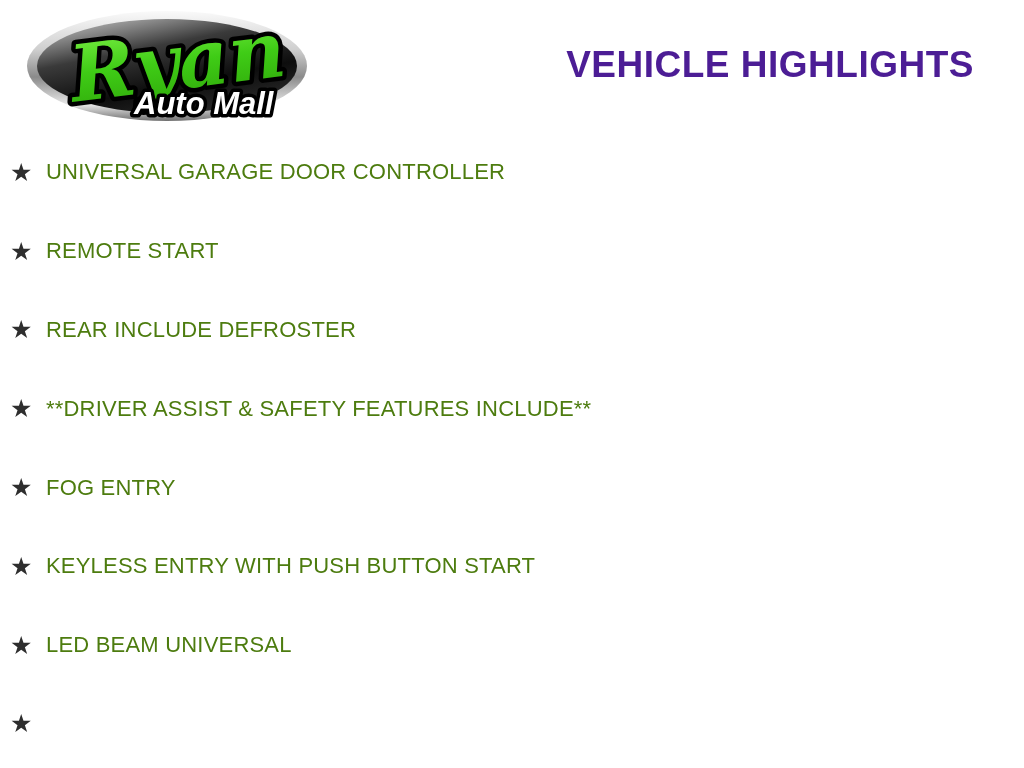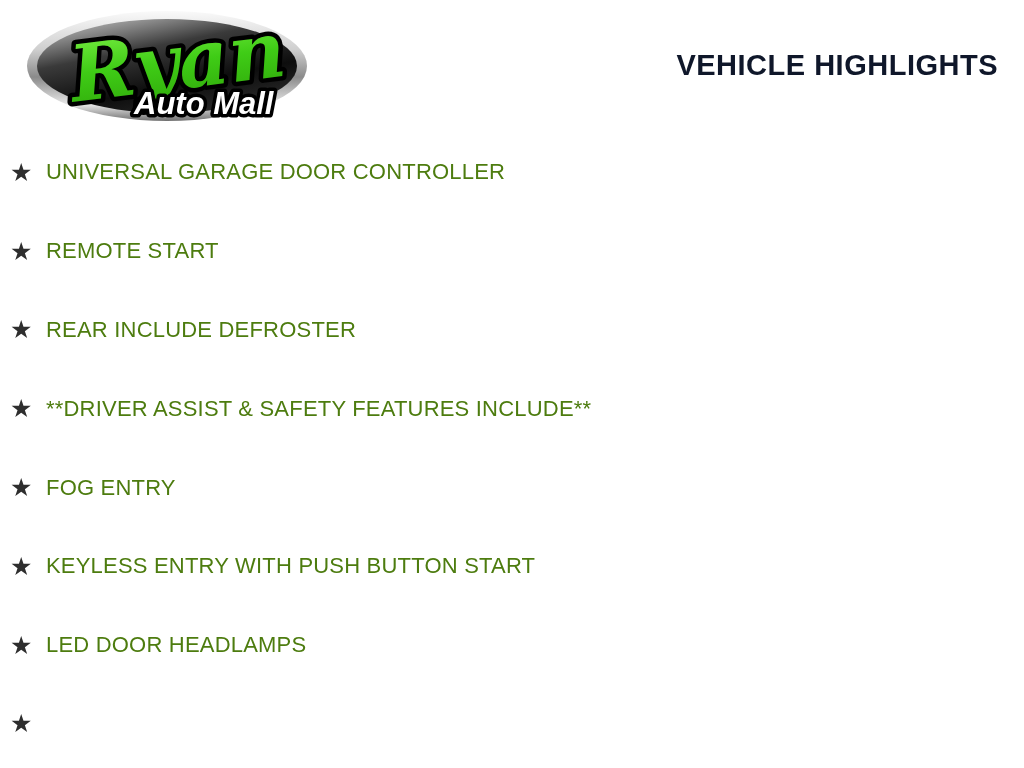--- a/index.html
+++ b/index.html
@@ -35,26 +35,26 @@
     font-family: "Liberation Sans", sans-serif;
     font-style: italic;
     font-weight: bold;
     paint-order: stroke;
   }
 
   
   .page-title {
     position: absolute;
     top: 50px;
-    right: 26px;
-    font-size: 29px;
+    right: 50px;
+    font-size: 37px;
     line-height: 30px;
     font-weight: bold;
     letter-spacing: 0.5px;
-    color: #0f172a;
+    color: #4c1d95;
   }
 
   
   .highlights {
     position: absolute;
     left: 10px;
     top: 133px;
     right: 0;
     list-style: none;
     margin: 0;
@@ -147,21 +147,21 @@
         <span class="label">FOG ENTRY</span>
       </li>
 
       <li class="highlight-item">
         <span class="star">★</span>
         <span class="label">KEYLESS ENTRY WITH PUSH BUTTON START</span>
       </li>
 
       <li class="highlight-item">
         <span class="star">★</span>
-        <span class="label">LED DOOR HEADLAMPS</span>
+        <span class="label">LED BEAM UNIVERSAL</span>
       </li>
 
       <li class="highlight-item">
         <span class="star">★</span>
       </li>
     </ul>
 
 </div>
 
 </body></html>

